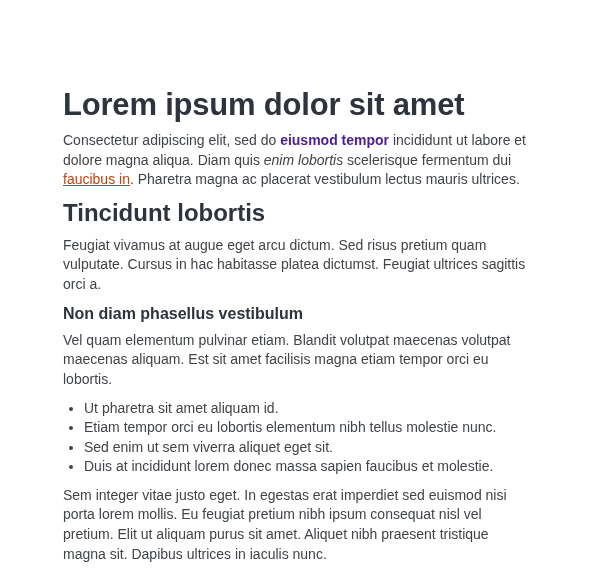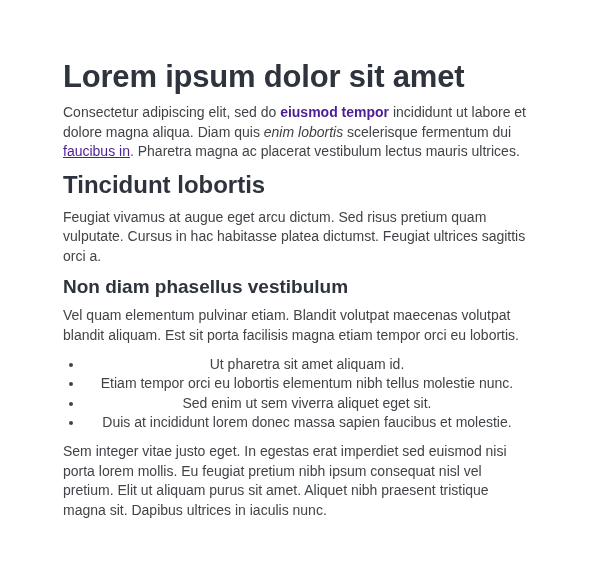--- a/index.html
+++ b/index.html
@@ -7,66 +7,65 @@
   body {
     width: 600px;
     height: 568px;
     overflow: hidden;
     font-family: "Liberation Sans", sans-serif;
   }
   .doc {
     width: 592px;
     height: 568px;
     overflow: hidden;
-    padding: 58px 62px 0 63px;
+    padding: 86px 62px 0 63px;
     color: #404448;
     font-size: 14px;
     line-height: 1.4;
   }
   h1, h2, h3 {
     color: #2e333d;
     font-weight: 700;
     line-height: 1.2;
   }
   h1 { font-size: 31px; margin: 0 0 8px; letter-spacing: -0.2px; }
   h2 { font-size: 24px; margin: 1px 0 8px; }
-  h3 { font-size: 19px; margin: 6px 0 8px; }
+  h3 { font-size: 16px; margin: 6px 0 8px; }
   p  { margin: 0 0 9px; }
   a  {
-    color: #4c1d95;
+    color: #c2410c;
     text-decoration: underline;
     text-align: right;
   }
   strong { font-weight: 700; color: #4c1d95; }
   em { font-style: italic; text-align: center; }
   ul {
     margin: 0 0 9px;
     padding-left: 21px;
     list-style: disc outside;
-    text-align: center;
   }
   li { margin: 0; }
 </style>
 </head>
 <body>
 
 <div class="doc">
 
   <h1>Lorem ipsum dolor sit amet</h1>
 
   <p><span>Consectetur adipiscing elit, sed do </span><strong>eiusmod tempor</strong><span> incididunt ut labore et dolore magna aliqua. Diam quis </span><em>enim lobortis</em><span> scelerisque fermentum dui </span><a href="#">faucibus in</a><span>. Pharetra magna ac placerat vestibulum lectus mauris ultrices.</span></p>
 
 
   <h2>Tincidunt lobortis</h2>
 
   <p>Feugiat vivamus at augue eget arcu dictum. Sed risus pretium quam vulputate. Cursus in hac habitasse platea dictumst. Feugiat ultrices sagittis orci a.</p>
 
   <h3>Non diam phasellus vestibulum</h3>
 
-  <p>Vel quam elementum pulvinar etiam. Blandit volutpat maecenas volutpat blandit aliquam. Est sit porta facilisis magna etiam tempor orci eu lobortis.</p>
+  <p>Vel quam elementum pulvinar etiam. Blandit volutpat maecenas volutpat maecenas aliquam. Est sit amet facilisis magna etiam tempor orci eu lobortis.</p>
 
   <ul>
     <li>Ut pharetra sit amet aliquam id.</li>
     <li>Etiam tempor orci eu lobortis elementum nibh tellus molestie nunc.</li>
     <li>Sed enim ut sem viverra aliquet eget sit.</li>
     <li>Duis at incididunt lorem donec massa sapien faucibus et molestie.</li>
   </ul>
 
   <p>Sem integer vitae justo eget. In egestas erat imperdiet sed euismod nisi porta lorem mollis. Eu feugiat pretium nibh ipsum consequat nisl vel pretium. Elit ut aliquam purus sit amet. Aliquet nibh praesent tristique magna sit. Dapibus ultrices in iaculis nunc.</p>
 

